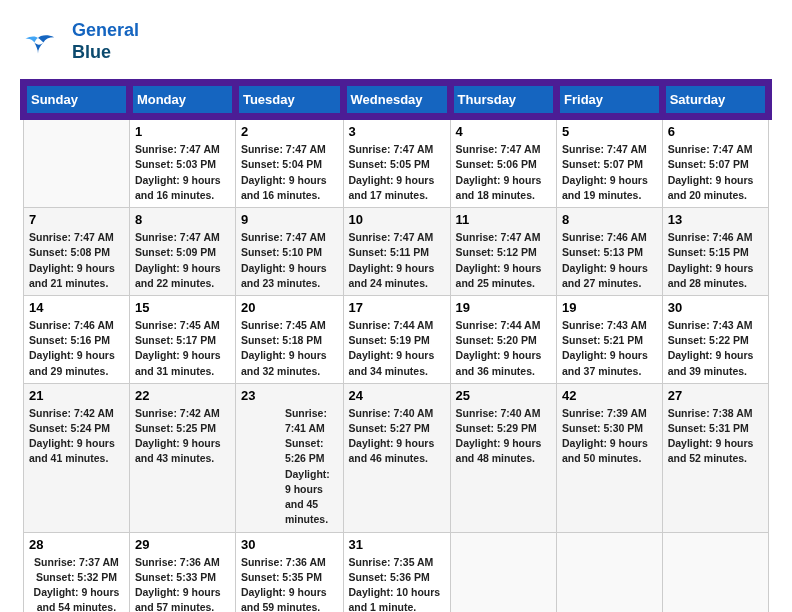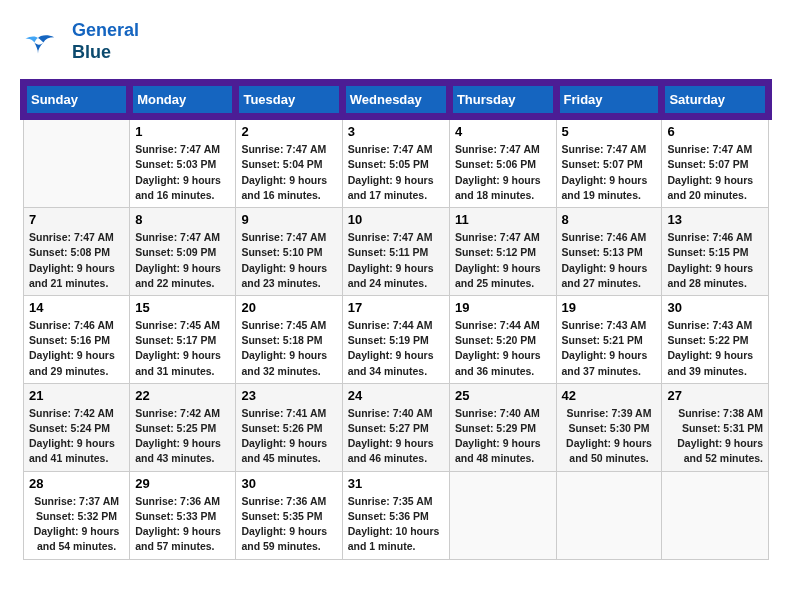--- a/index.html
+++ b/index.html
@@ -282,49 +282,49 @@
         </td>
         <td>
           <div class="day-num">22</div>
           <div class="day-info" style="white-space: pre-line;">Sunrise: 7:42 AM
 Sunset: 5:25 PM
 Daylight: 9 hours
 and 43 minutes.</div>
         </td>
         <td>
           <div class="day-num">23</div>
-          <div class="day-info" style="white-space: pre-line;">Sunrise: 7:41 AM
+          <div class="day-info" style="white-space: pre-line; margin-left: 44px;">Sunrise: 7:41 AM
 Sunset: 5:26 PM
 Daylight: 9 hours
 and 45 minutes.</div>
         </td>
         <td>
           <div class="day-num">24</div>
           <div class="day-info" style="white-space: pre-line;">Sunrise: 7:40 AM
 Sunset: 5:27 PM
 Daylight: 9 hours
 and 46 minutes.</div>
         </td>
         <td>
           <div class="day-num">25</div>
           <div class="day-info" style="white-space: pre-line;">Sunrise: 7:40 AM
 Sunset: 5:29 PM
 Daylight: 9 hours
 and 48 minutes.</div>
         </td>
         <td>
           <div class="day-num">42</div>
-          <div class="day-info" style="white-space: pre-line; text-align: center;">Sunrise: 7:39 AM
+          <div class="day-info" style="white-space: pre-line;">Sunrise: 7:39 AM
 Sunset: 5:30 PM
 Daylight: 9 hours
 and 50 minutes.</div>
         </td>
         <td>
           <div class="day-num">27</div>
-          <div class="day-info" style="white-space: pre-line; text-align: right;">Sunrise: 7:38 AM
+          <div class="day-info" style="white-space: pre-line;">Sunrise: 7:38 AM
 Sunset: 5:31 PM
 Daylight: 9 hours
 and 52 minutes.</div>
         </td>
       </tr>
       <tr>
         <td>
           <div class="day-num">28</div>
           <div class="day-info" style="white-space: pre-line; text-align: center;">Sunrise: 7:37 AM
 Sunset: 5:32 PM

